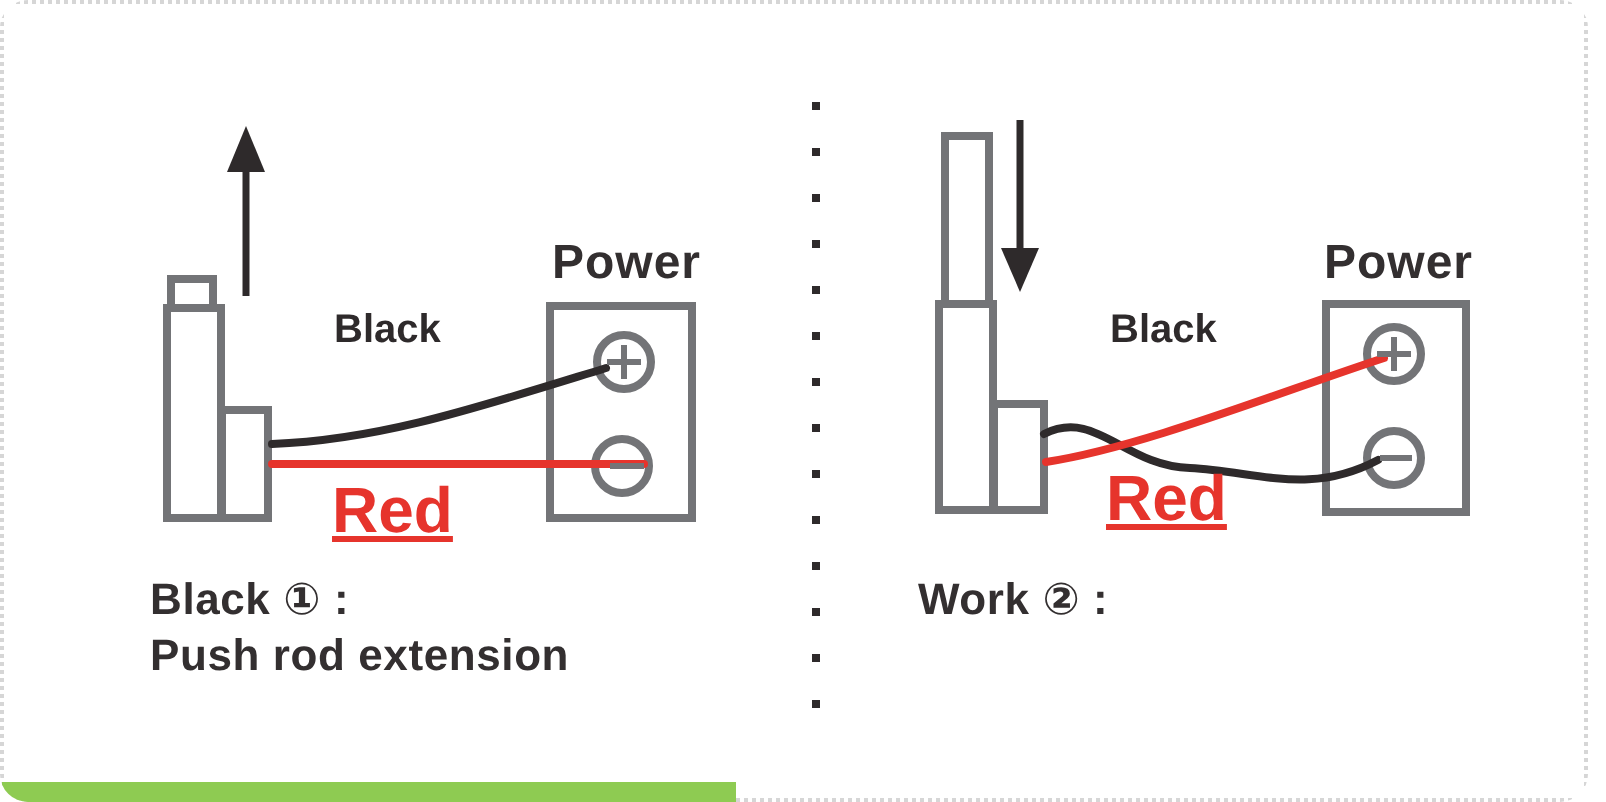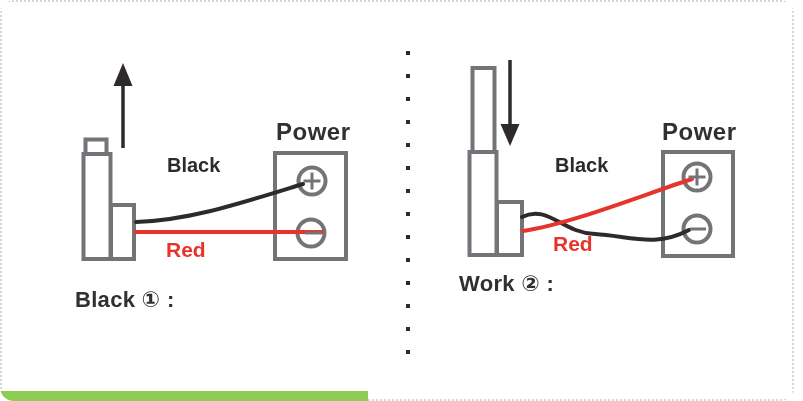--- a/index.html
+++ b/index.html
@@ -34,21 +34,21 @@
   svg.diagram{position:absolute;left:0;top:0;z-index:1;}
   .outline{fill:#ffffff;stroke:var(--outline-gray);stroke-width:4;}
   .wire-black{fill:none;stroke:var(--wire-black);stroke-width:4;stroke-linecap:round;}
   .wire-red{fill:none;stroke:var(--wire-red);stroke-width:4;stroke-linecap:round;}
   .mark{stroke:var(--outline-gray);stroke-width:3;fill:none;}
   .arrow-head{fill:var(--wire-black);stroke:none;}
   .arrow-shaft{stroke:var(--wire-black);stroke-width:3.5;fill:none;}
   .lbl{position:absolute;z-index:3;line-height:1;white-space:nowrap;font-weight:bold;}
   .lbl-power{font-size:24px;color:var(--text-dark);letter-spacing:0.5px;}
   .lbl-black{font-size:20px;color:var(--wire-black);}
-  .lbl-red{font-size:21px;color:var(--wire-red);}
+  .lbl-red{font-size:32px;color:var(--wire-red);text-decoration:underline;}
   .work-block{position:absolute;z-index:3;font-weight:bold;font-size:22px;
     line-height:28px;color:var(--text-dark);letter-spacing:0.3px;white-space:nowrap;}
 </style>
 </head>
 <body>
 
 <div class="canvas">
   <div class="frame"></div>
 
   <svg class="diagram" width="803" height="401" viewBox="0 0 803 401">
@@ -104,25 +104,26 @@
         <line x1="690" y1="229" x2="706" y2="229"></line>
       </g>
     </g>
   </svg>
 
   <div class="lbl lbl-power" style="left:276px;top:120px;">Power</div>
   <div class="lbl lbl-black" style="left:167px;top:155px;">Black</div>
   <div class="lbl lbl-red" style="left:166px;top:239px;">Red</div>
   <div class="work-block" style="left:75px;top:286px;">
     <div>Black ① :</div>
+    <div>Push rod extension</div>
   </div>
 
   <div class="divider"></div>
 
   <div class="lbl lbl-power" style="left:662px;top:120px;">Power</div>
   <div class="lbl lbl-black" style="left:555px;top:155px;">Black</div>
   <div class="lbl lbl-red" style="left:553px;top:233px;">Red</div>
-  <div class="work-block" style="left:459px;top:270px;">
+  <div class="work-block" style="left:459px;top:286px;">
     <div>Work ② :</div>
   </div>
 
   <div class="accent-bar"></div>
 </div>
 
 </body></html>

